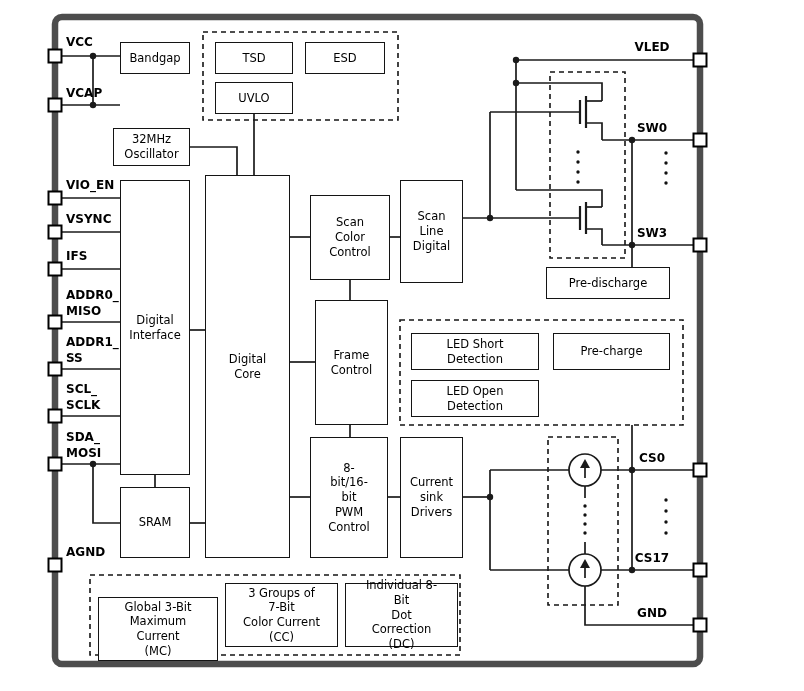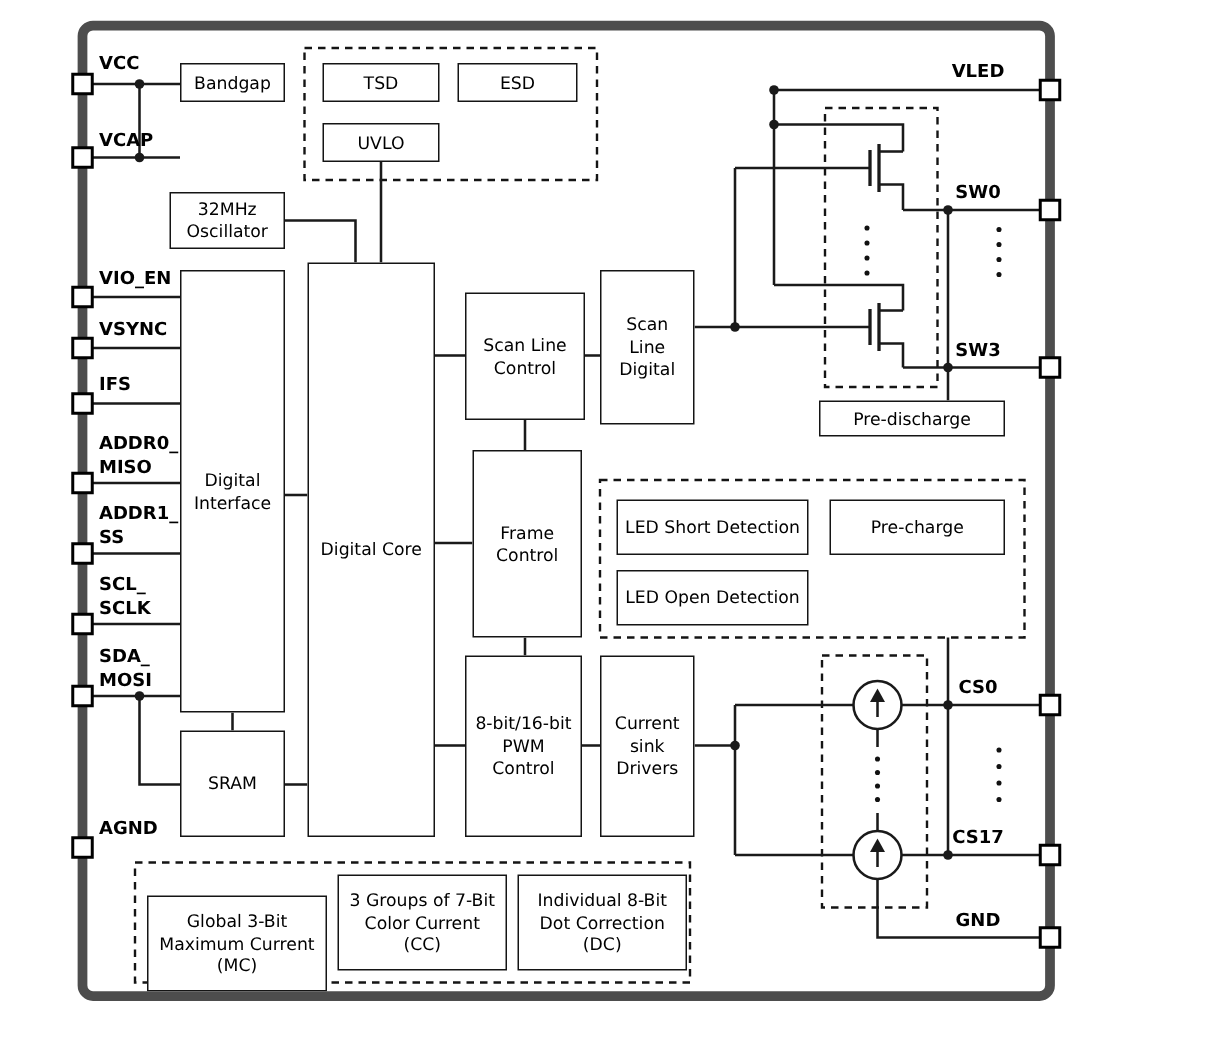--- a/index.html
+++ b/index.html
@@ -1,21 +1,21 @@
 <!DOCTYPE html>
 <html><head>
 <meta charset="utf-8">
 <style>
   html,body{margin:0;padding:0;background:#ffffff;}
   #canvas{position:relative;width:804px;height:691px;background:#ffffff;overflow:hidden;
           font-family:"DejaVu Sans","Liberation Sans",sans-serif;}
   #wires{position:absolute;left:0;top:0;}
   .block{position:absolute;box-sizing:border-box;border:1.7px solid #141414;background:#ffffff;
          display:flex;align-items:center;justify-content:center;text-align:center;
-         white-space:pre-line;font-size:11.5px;line-height:1.28;color:#000;padding:0;}
+         white-space:pre-line;font-size:11.5px;line-height:1.28;color:#000;padding:15px;}
   .pin-label{position:absolute;font-size:12px;font-weight:bold;line-height:1.3;color:#000;
              white-space:pre-line;}
   .pin-label.right{width:80px;text-align:center;}
 </style>
 </head>
 <body>
 
 <div id="canvas">
 
   <svg id="wires" width="804" height="691" viewBox="0 0 804 691">
@@ -162,21 +162,21 @@
 
   <div class="block" style="left:120px;top:42px;width:70px;height:26px">Bandgap</div>
   <div class="block" style="left:215px;top:42px;width:78px;height:26px">TSD</div>
   <div class="block" style="left:305px;top:42px;width:80px;height:26px">ESD</div>
   <div class="block" style="left:215px;top:82px;width:78px;height:26px">UVLO</div>
   <div class="block" style="left:113px;top:128px;width:77px;height:38px">32MHz
 Oscillator</div>
   <div class="block" style="left:120px;top:180px;width:70px;height:295px">Digital
 Interface</div>
   <div class="block" style="left:205px;top:175px;width:85px;height:383px">Digital Core</div>
-  <div class="block" style="left:310px;top:195px;width:80px;height:85px">Scan Line
+  <div class="block" style="left:310px;top:195px;width:80px;height:85px">Scan Color
 Control</div>
   <div class="block" style="left:400px;top:180px;width:63px;height:103px">Scan
 Line
 Digital</div>
   <div class="block" style="left:315px;top:300px;width:73px;height:125px">Frame
 Control</div>
   <div class="block" style="left:310px;top:437px;width:78px;height:121px">8-bit/16-bit
 PWM
 Control</div>
   <div class="block" style="left:400px;top:437px;width:63px;height:121px">Current

